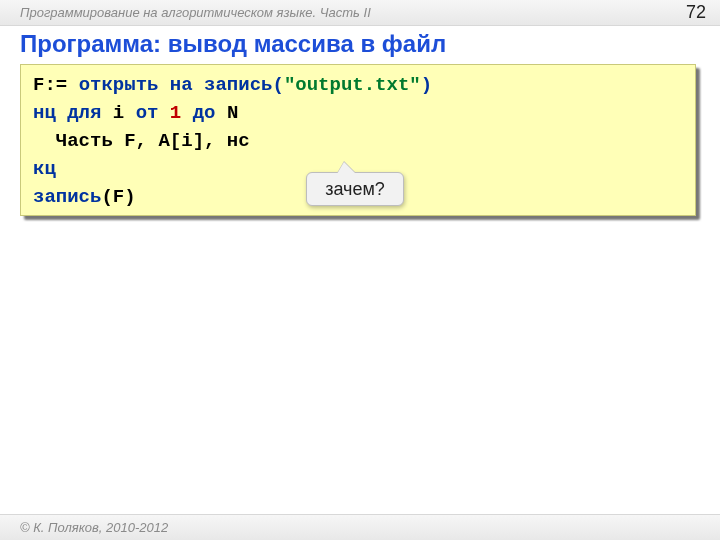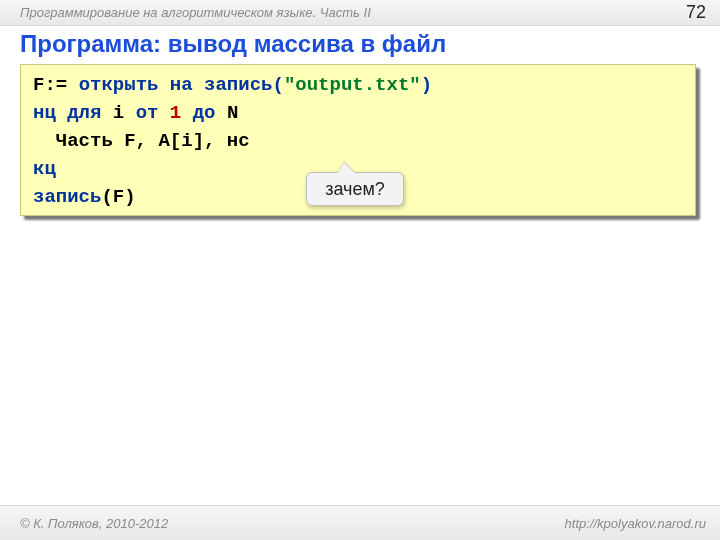--- a/index.html
+++ b/index.html
@@ -93,21 +93,21 @@
     left: 30px;
     width: 0; height: 0;
     border-left: 7px solid transparent;
     border-right: 12px solid transparent;
     border-bottom: 12px solid #f2f2f2;
     filter: drop-shadow(0 -1px 0 #bdbdbd);
   }
   .footer {
     position: absolute;
     bottom: 0; left: 0; right: 0;
-    height: 35px;
+    height: 26px;
     background: linear-gradient(#f6f6f6, #e8e8e8);
     border-top: 1px solid #d8d8d8;
     display: flex;
     align-items: center;
     justify-content: space-between;
     padding: 0 14px 0 20px;
     font-style: italic;
     color: #8a8a8a;
     font-size: 13px;
   }
@@ -130,16 +130,15 @@
 <span>  Часть F, A[i], нс</span>
 <span class="kw">кц</span>
 <span class="kw">запись</span><span>(F)</span></div>
 
   <div class="callout">
     <span>зачем?</span>
   </div>
 
   <div class="footer">
     <span>© К. Поляков, 2010-2012</span>
-    <span>http://kpolyakov.narod.ru</span>
   </div>
 
 </div>
 
 </body></html>

